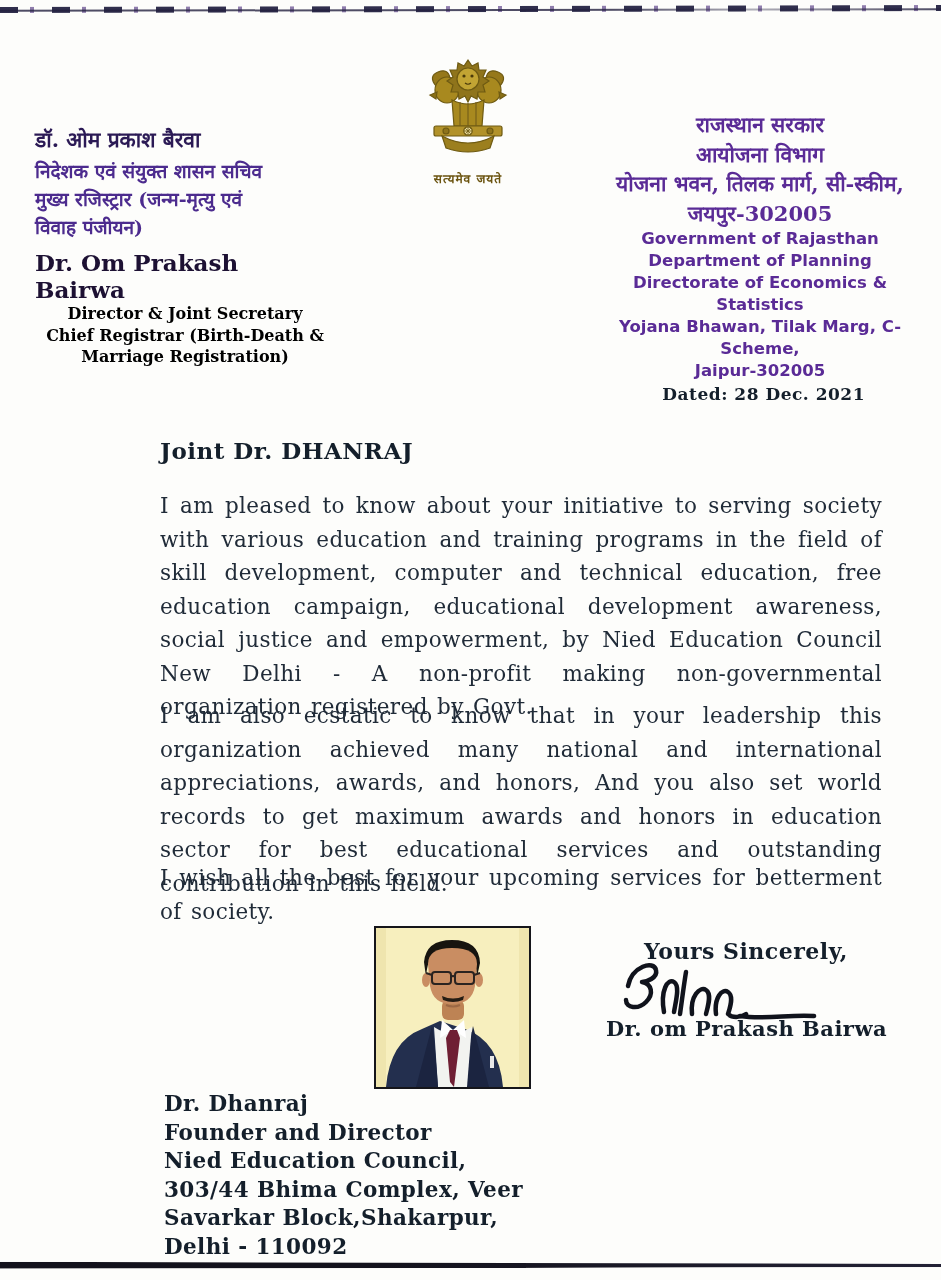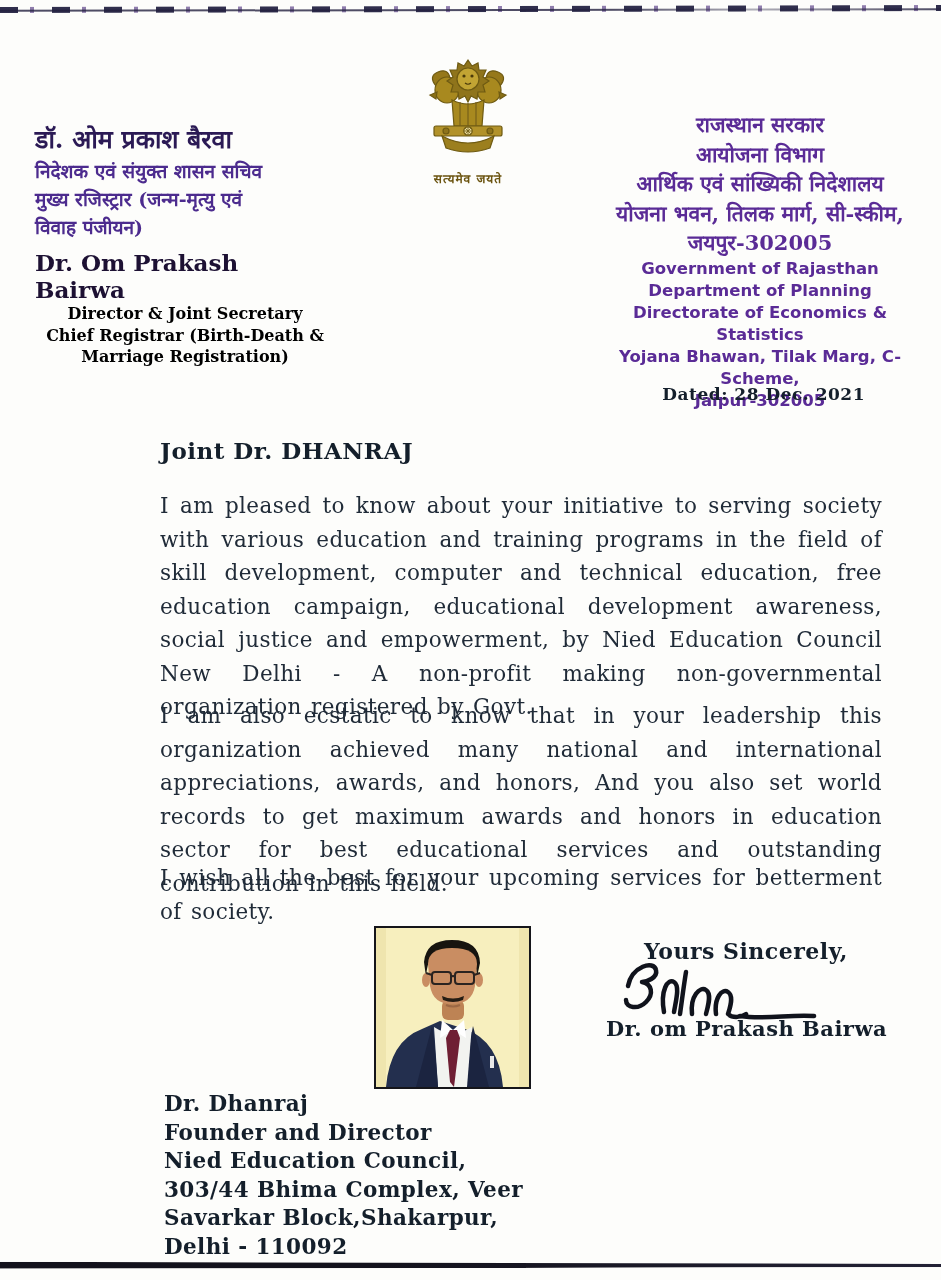--- a/index.html
+++ b/index.html
@@ -26,21 +26,21 @@
     opacity:.8; transform:rotate(-0.1deg);
   }
   .artifact-bottom {
     position:absolute; top:1261px; left:0; width:960px; height:7px;
     background:linear-gradient(90deg,#13121c 0 40%, #1b1a28 70%, #232236 100%);
     clip-path:polygon(0 0, 100% 55%, 100% 100%, 0 100%);
     transform:rotate(-0.1deg);
   }
   
   .lh-left { position:absolute; left:35px; top:123px; width:300px; }
-  .lh-left .hindi-name { font-size:25px; font-weight:bold; color:#2b1a55; line-height:34px; }
+  .lh-left .hindi-name { font-size:21px; font-weight:bold; color:#2b1a55; line-height:34px; }
   .lh-left .hindi-line { font-size:19px; font-weight:bold; color:#4c2b8e; line-height:28px; }
   .lh-left .en-name { font-size:23px; font-weight:bold; color:#1d1133; margin-top:8px; line-height:27px; }
   .lh-left .en-title { font-size:16px; font-weight:bold; color:#000000; line-height:21.5px;text-align:center; }
   
   .emblem { position:absolute; left:402px; top:56px; width:132px; text-align:center; }
   .emblem svg { display:block; margin:0 auto; }
   .emblem .motto { font-size:12px; font-weight:bold; color:#6b5410; margin-top:14px; letter-spacing:1px; }
   
   .lh-right { position:absolute; left:592px; top:110px; width:336px; text-align:center; }
   .lh-right .hindi-line { font-size:21px; font-weight:bold; color:#5a2b96; line-height:29.5px; }
@@ -120,21 +120,20 @@
 
         <path d="M26,80 q26,14 52,0 l-4,12 q-22,8 -44,0 z" fill="#9c7f1e"></path>
       </g>
     </svg>
     <div class="motto">सत्यमेव जयते</div>
   </div>
 
   <div class="lh-right">
     <div class="hindi-line">राजस्थान सरकार</div>
     <div class="hindi-line">आयोजना विभाग</div>
-    <div class="hindi-line">आर्थिक एवं सांख्यिकी निदेशालय</div>
     <div class="hindi-line">योजना भवन, तिलक मार्ग, सी-स्कीम,</div>
     <div class="hindi-line">जयपुर-302005</div>
     <div class="en-line">Government of Rajasthan</div>
     <div class="en-line">Department of Planning</div>
     <div class="en-line">Directorate of Economics &amp; Statistics</div>
     <div class="en-line">Yojana Bhawan, Tilak Marg, C-Scheme,</div>
     <div class="en-line">Jaipur-302005</div>
   </div>
 
   <div class="date-line">Dated: 28 Dec. 2021</div>

